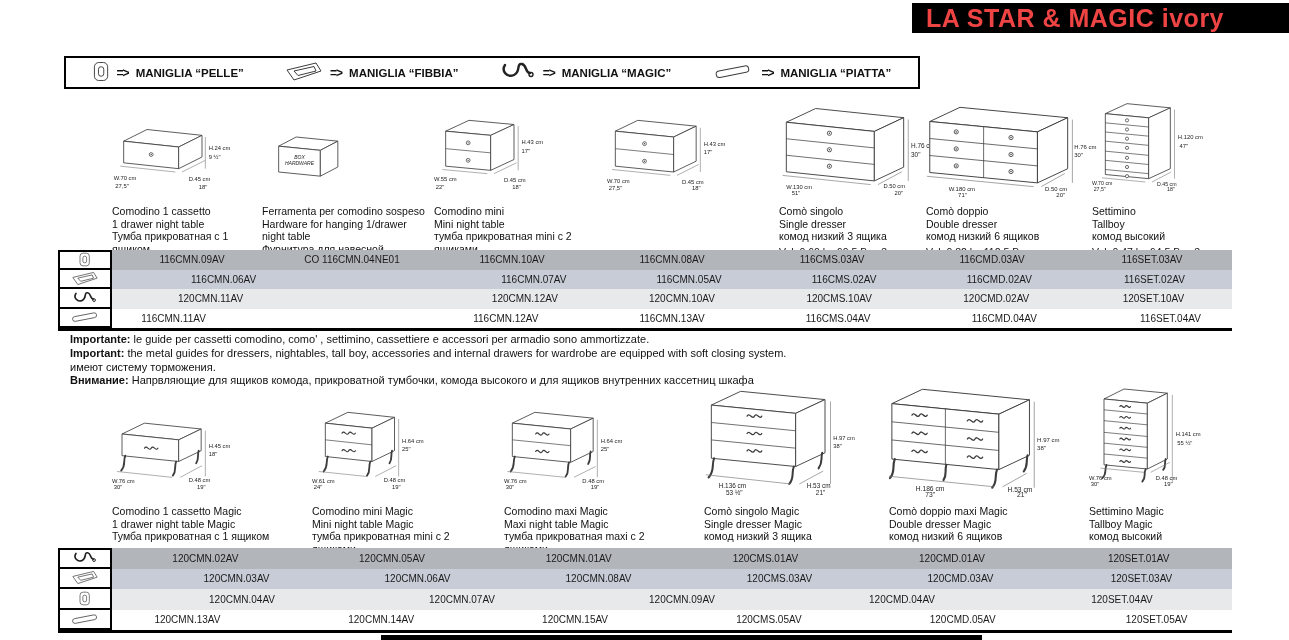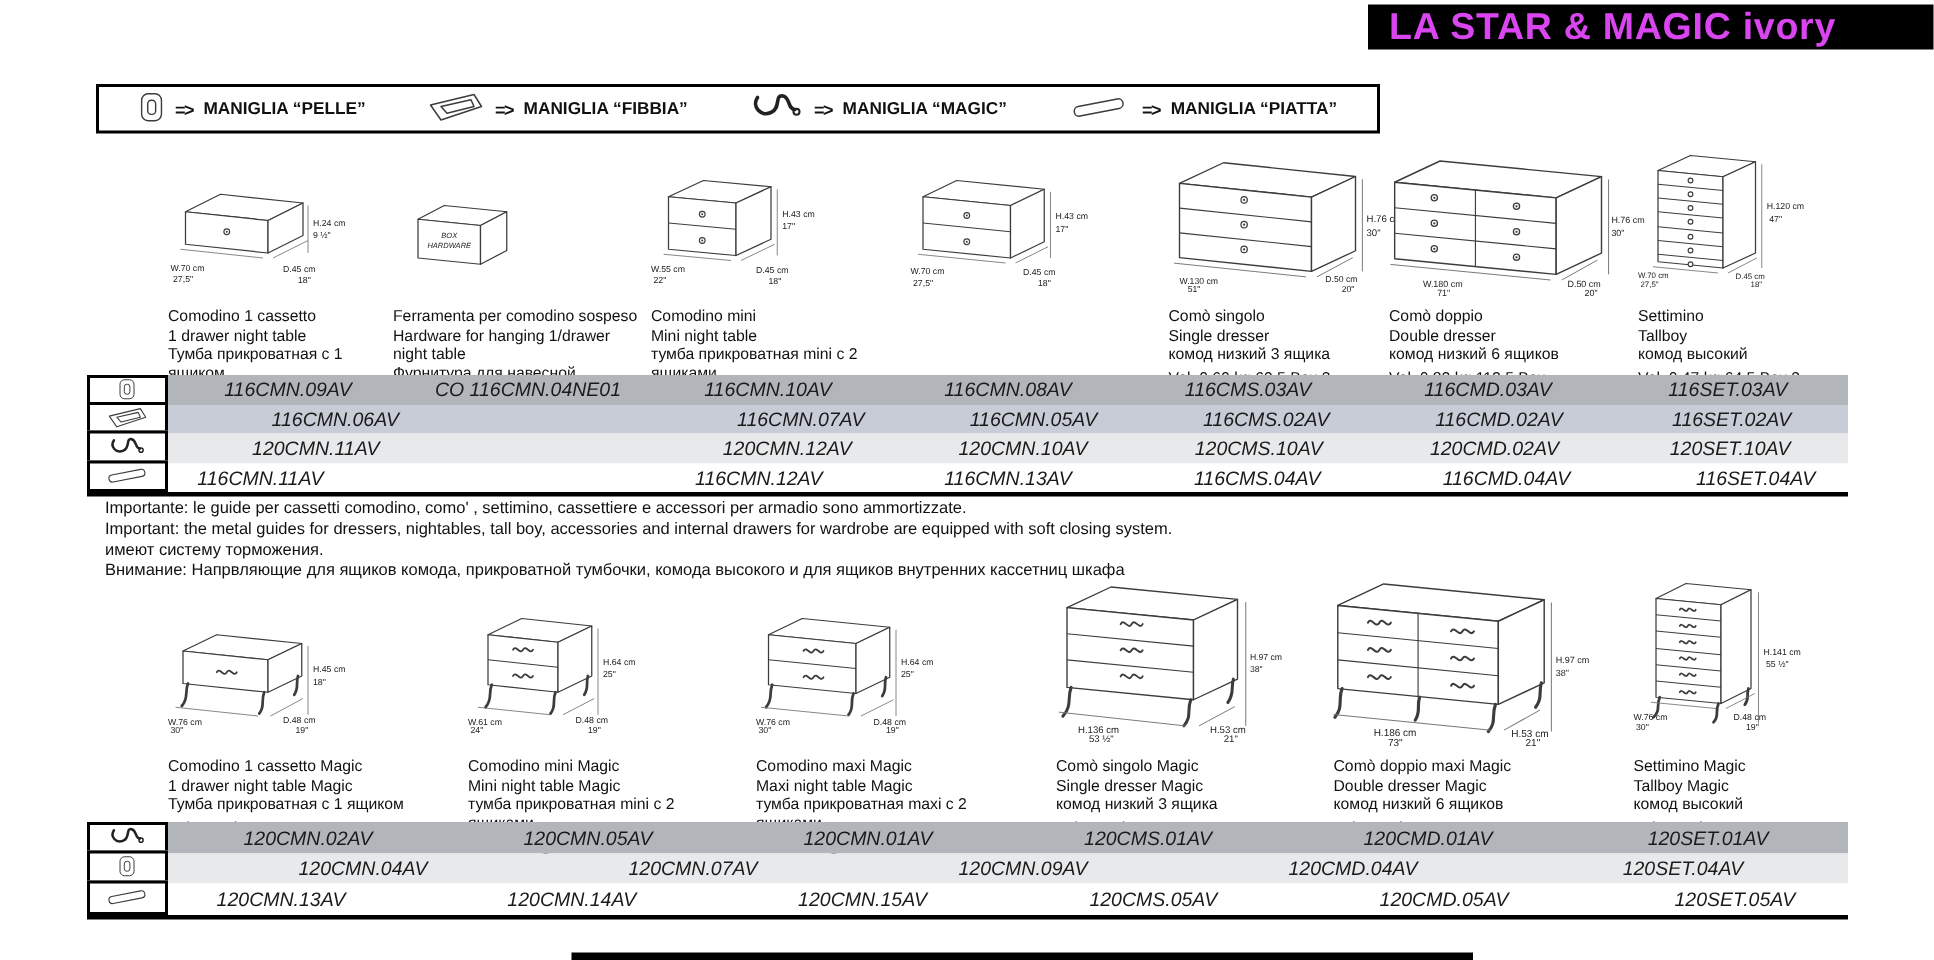--- a/index.html
+++ b/index.html
@@ -2,21 +2,21 @@
 <html style="--row1: #b2b6bb; --row2: #c7ccd7; --row3: #e8e9eb; --row4: #ffffff; --bar: #000000;"><head>
 <meta charset="utf-8">
 <style>
   html,body{margin:0;padding:0;background:#fff;}
   body{width:1289px;height:640px;position:relative;overflow:hidden;
        font-family:"Liberation Sans",sans-serif;color:#111;}
   .page{position:absolute;inset:0;}
 
   
   .title-bar{position:absolute;left:912px;top:3px;right:0;height:30px;background:var(--bar,#000);
-    color:#d946ef;font-size:25px;font-weight:bold;display:flex;align-items:center;
+    color:#ef4444;font-size:25px;font-weight:bold;display:flex;align-items:center;
     padding-left:14px;box-sizing:border-box;letter-spacing:.5px;white-space:nowrap;}
 
   
   .legend{position:absolute;left:64px;top:56px;width:856px;height:33px;border:2px solid #000;
     box-sizing:border-box;display:flex;align-items:center;justify-content:space-around;padding:0 6px;}
   .legend-item{display:flex;align-items:center;gap:7px;font-size:11.5px;font-weight:bold;white-space:nowrap;}
   .legend-item .arrow{font-weight:bold;font-size:12px;letter-spacing:-1px;}
   .hicon{display:inline-block;}
 
   
@@ -45,29 +45,29 @@
   
   .ptable{position:absolute;left:58px;width:1174px;border-bottom:3px solid #000;}
   .trow{display:flex;}
   #table1 .trow{height:19.5px;}
   #table2 .trow{height:20.5px;}
   .ticon{width:54px;flex:0 0 54px;border:2px solid #000;background:#fff;display:flex;
     align-items:center;justify-content:center;box-sizing:border-box;}
   .trow + .trow .ticon{margin-top:-2px;}
   .tdata{flex:1;display:flex;align-items:stretch;}
   .tcell{flex:1;display:flex;align-items:center;justify-content:center;
-    font-size:13px;color:#1a1a1a;white-space:nowrap;font-style:italic;}
+    font-size:10px;color:#1a1a1a;white-space:nowrap;}
   .rowbg1{background:var(--row1,#b2b6bb);}
   .rowbg2{background:var(--row2,#c7ccd7);padding-left:34px;}
   .rowbg3{background:var(--row3,#e8e9eb);padding-left:20px;}
   .rowbg4{background:var(--row4,#ffffff);gap:43px;}
 
   
   .note{position:absolute;left:70px;top:333px;font-size:11px;line-height:13.8px;max-width:980px;}
-  .note b{font-weight:normal;}
+  .note b{font-weight:bold;}
 
   .bottom-strip{position:absolute;left:381px;top:635px;width:601px;height:5px;background:#000;}
 </style>
 </head>
 <body>
 
 <div class="page">
 
   <div class="title-bar">
     <span>LA STAR &amp;  MAGIC  ivory</span>
@@ -621,20 +621,36 @@
         <div class="tcell">120CMN.02AV</div>
         <div class="tcell">120CMN.05AV</div>
         <div class="tcell">120CMN.01AV</div>
         <div class="tcell">120CMS.01AV</div>
         <div class="tcell">120CMD.01AV</div>
         <div class="tcell">120SET.01AV</div>
       </div>
     </div>
     <div class="trow">
       <div class="ticon">
+        <svg width="28" height="15" viewBox="0 0 38 21">
+            <path class="fc" d="M2,9 L31,2 L36,10 L9,19 Z"></path>
+            <path class="fc" d="M9,10 L29,5.5 L31,10 L13,14.5 Z"></path>
+          </svg>
+      </div>
+      <div class="tdata rowbg2">
+        <div class="tcell">120CMN.03AV</div>
+        <div class="tcell">120CMN.06AV</div>
+        <div class="tcell">120CMN.08AV</div>
+        <div class="tcell">120CMS.03AV</div>
+        <div class="tcell">120CMD.03AV</div>
+        <div class="tcell">120SET.03AV</div>
+      </div>
+    </div>
+    <div class="trow">
+      <div class="ticon">
         <svg width="12" height="15" viewBox="0 0 18 22">
             <rect class="fc" x="1.5" y="1.5" width="14" height="19" rx="4.5"></rect>
             <rect class="fc" x="5.8" y="6" width="5.6" height="10" rx="2.6"></rect>
           </svg>
       </div>
       <div class="tdata rowbg3">
         <div class="tcell">120CMN.04AV</div>
         <div class="tcell">120CMN.07AV</div>
         <div class="tcell">120CMN.09AV</div>
         <div class="tcell">120CMD.04AV</div>

